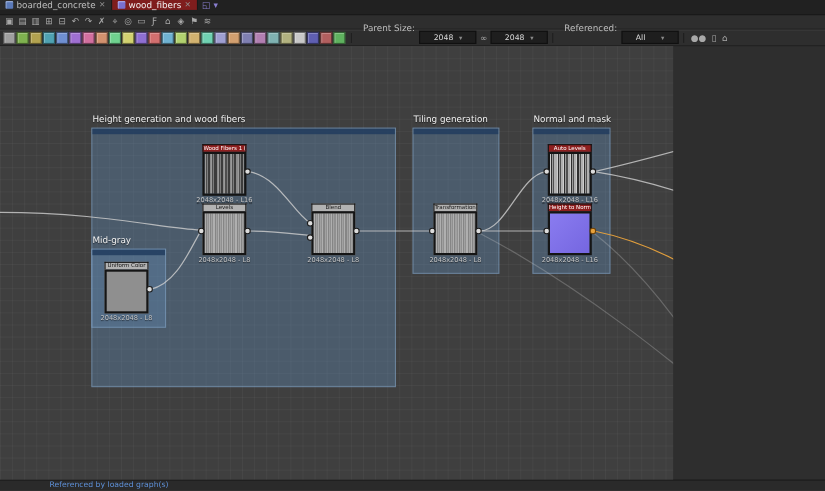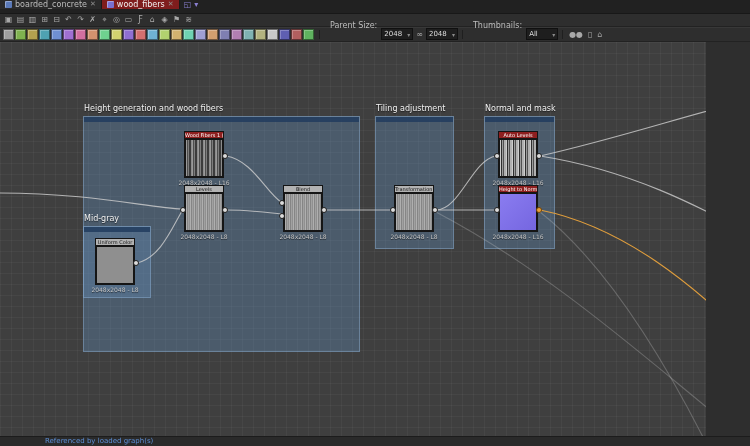--- a/index.html
+++ b/index.html
@@ -16,27 +16,27 @@
   .tab-extras{display:flex;align-items:center;gap:3px;padding:0 4px;}
   .tab-extra{font-size:8px;color:#8a7fd0;line-height:10px;}
 
   
   .toolbar{height:12px;background:#2e2e2e;border-bottom:1px solid #222;display:flex;align-items:center;padding:0 3px;gap:1px;}
   .toolbar.second{height:13px;border-top:1px solid #383838;}
   .t1icon{width:11px;height:10px;font-size:8px;line-height:10px;text-align:center;color:#a9a9a9;}
   .nicon{width:9px;height:9px;border:1px solid rgba(0,0,0,.45);box-shadow:inset 1px 1px 0 rgba(255,255,255,.25);margin-right:1px;}
   .tb-sep{width:1px;height:9px;background:#1f1f1f;margin:0 3px;}
   .tb-label{font-size:8px;color:#bdbdbd;margin:0 3px 17px 6px;white-space:nowrap;}
-  .dd{height:10px;min-width:26px;background:#1e1e1e;border:1px solid #101010;color:#ddd;font-size:7px;display:flex;align-items:center;justify-content:space-between;padding:0 2px;gap:3px;}
+  .dd{height:10px;min-width:26px;background:#1e1e1e;border:1px solid #101010;color:#ddd;font-size:7px;display:flex;align-items:center;justify-content:space-between;padding:0 12px;gap:3px;}
   .dd .caret{color:#8a8a8a;font-size:6px;}
   .link-glyph{font-size:8px;color:#a9a9a9;margin:0 2px;}
   .tb-right-icon{font-size:8px;color:#a9a9a9;margin:0 2px;}
 
   
-  .canvas{position:relative;width:706px;height:399px;overflow:hidden;background-color:#3f3f3f;
+  .canvas{position:relative;width:612px;height:399px;overflow:hidden;background-color:#3f3f3f;
     background-image:linear-gradient(rgba(255,255,255,.035) 1px,transparent 1px),
                      linear-gradient(90deg,rgba(255,255,255,.035) 1px,transparent 1px);
     background-size:11px 11px;}
 
   .frame{position:absolute;background:rgba(96,136,176,.40);border:1px solid rgba(145,178,212,.45);z-index:1;}
   .frame::before{content:"";position:absolute;left:0;right:0;top:0;height:5px;background:rgba(33,60,94,.85);}
   .frame-title{position:absolute;top:-13px;left:0;font-size:8px;color:#f2f2f2;white-space:nowrap;text-shadow:0 1px 1px rgba(0,0,0,.6);}
 
   .wires{position:absolute;left:0;top:0;z-index:2;pointer-events:none;}
   .wire{fill:none;stroke:#cfcfcf;stroke-width:1.1;opacity:.8;}
@@ -143,41 +143,41 @@
     <div class="dd">
       <span>2048</span>
       <span class="caret">▾</span>
     </div>
     <span class="link-glyph">∞</span>
     <div class="dd">
       <span>2048</span>
       <span class="caret">▾</span>
     </div>
     <span class="tb-sep"></span>
-    <span class="tb-label">Thumbnails:</span>
+    <span class="tb-label">Referenced:</span>
     <div class="dd">
       <span>All</span>
       <span class="caret">▾</span>
     </div>
     <span class="tb-sep"></span>
     <span class="tb-right-icon">●●</span>
     <span class="tb-right-icon">▯</span>
     <span class="tb-right-icon">⌂</span>
   </div>
 
   <div class="canvas">
 
     <div class="frame" style="left:83px;top:74px;width:275px;height:234px;">
       <div class="frame-title">Height generation and wood fibers</div>
     </div>
     <div class="frame" style="left:83px;top:184px;width:66px;height:70px;">
       <div class="frame-title">Mid-gray</div>
     </div>
     <div class="frame" style="left:375px;top:74px;width:77px;height:131px;">
-      <div class="frame-title">Tiling adjustment</div>
+      <div class="frame-title">Tiling generation</div>
     </div>
     <div class="frame" style="left:484px;top:74px;width:69px;height:131px;">
       <div class="frame-title">Normal and mask</div>
     </div>
 
     <svg class="wires" width="750" height="399">
       <path class="wire" d="M0,151 C90,151 150,166 182,167"></path>
       <path class="wire" d="M137,221 C160,216 172,186 182,169"></path>
       <path class="wire" d="M226,114 C252,118 266,150 281,160"></path>
       <path class="wire" d="M226,168 C248,168 262,170 281,172"></path>

